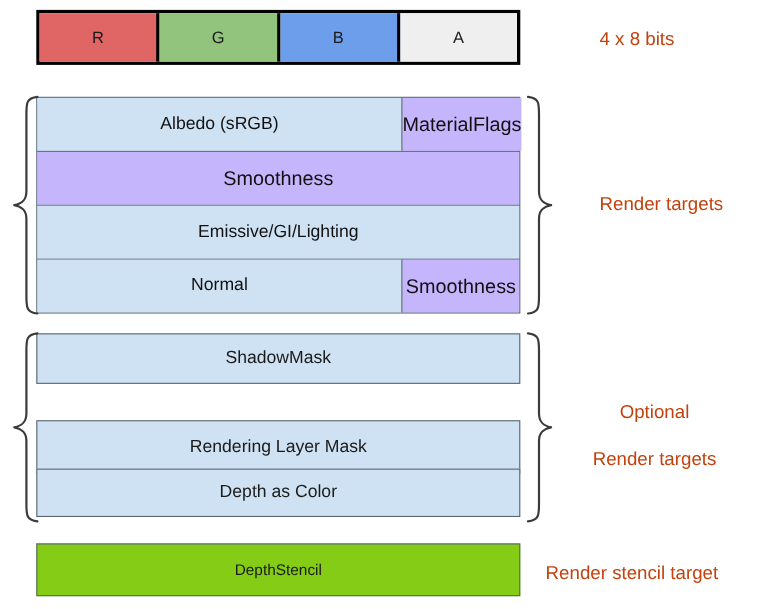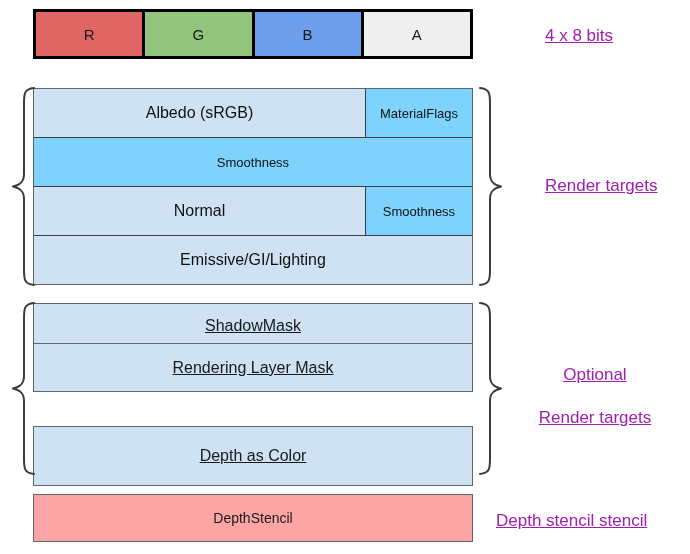--- a/index.html
+++ b/index.html
@@ -43,24 +43,23 @@
     color: #1a1a1a;
     border-right: 3px solid #000000;
     box-sizing: border-box;
   }
   .rgba-cell:last-child { border-right: none; }
 
   
   .side-label {
     position: absolute;
     font-size: 17px;
-    color: #a21caf;
+    color: #c2410c;
     line-height: 1.28;
     white-space: pre-line;
-    text-decoration: underline;
   }
   .side-label.bits   { left: 545px; top: 25px; }
   .side-label.rt     { left: 545px; top: 175px; }
   .side-label.opt    { left: 540px; top: 342px; text-align: center; width: 150px; left: 520px;}
   .side-label.depth  { left: 496px; top: 510px; }
 
   
   .rt-table {
     position: absolute;
     left: 33px;
@@ -92,53 +91,52 @@
   }
   .rt-row.full .rt-main {
     flex: 1 1 auto;
     border-right: none;
   }
   .rt-alpha {
     flex: 1 1 auto;
     display: flex;
     align-items: center;
     justify-content: center;
-    font-size: 13px;
-    background: #7dd3fc;
+    font-size: 18px;
+    background: #c4b5fd;
     box-sizing: border-box;
   }
 
   
   .opt-box {
     position: absolute;
     left: 33px;
     width: 440px;
     box-sizing: border-box;
     background: #cfe2f3;
     border: 1.5px solid #5b6770;
     display: flex;
     align-items: center;
     justify-content: center;
     font-size: 16px;
     color: #1a1a1a;
-    text-decoration: underline;
   }
   .opt-box.b1 { top: 303px; height: 46px; }
-  .opt-box.b2 { top: 343px; height: 49px; }
-  .opt-box.b3 { top: 426px; height: 60px; }
+  .opt-box.b2 { top: 382px; height: 49px; }
+  .opt-box.b3 { top: 426px; height: 44px; }
 
   
   .depth-box {
     position: absolute;
     left: 33px;
     top: 494px;
     width: 440px;
     height: 48px;
     box-sizing: border-box;
-    background: #fca5a5;
+    background: #84cc16;
     border: 1.5px solid #5b6770;
     display: flex;
     align-items: center;
     justify-content: center;
     font-size: 14px;
     color: #1a1a1a;
   }
 
   
   .brace {
@@ -178,35 +176,35 @@
         <span>MaterialFlags</span>
       </div>
     </div>
 
     <div class="rt-row">
       <div class="rt-alpha">
         <span>Smoothness</span>
       </div>
     </div>
 
+    <div class="rt-row full">
+      <div class="rt-main">
+        <span>Emissive/GI/Lighting</span>
+      </div>
+    </div>
+
     <div class="rt-row">
       <div class="rt-main">
         <span>Normal</span>
       </div>
       <div class="rt-alpha">
         <span>Smoothness</span>
       </div>
     </div>
 
-    <div class="rt-row full">
-      <div class="rt-main">
-        <span>Emissive/GI/Lighting</span>
-      </div>
-    </div>
-
   </div>
 
   <div class="brace" style="left:10px; top:86px;">
     <svg width="26" height="201" viewBox="0 0 26 201" fill="none">
       <path d="M24 2 C14 3, 14 8, 14 18 L14 88 C14 96, 10 99, 3 100.5 C10 102, 14 105, 14 113 L14 183 C14 193, 14 198, 24 199" stroke="#3b3b3b" stroke-width="2" fill="none" stroke-linecap="round" stroke-linejoin="round"></path>
     </svg>
   </div>
 
   <div class="brace" style="left:478px; top:86px;">
     <svg width="26" height="201" viewBox="0 0 26 201" fill="none">
@@ -240,15 +238,15 @@
 
   <div class="side-label opt">
     <span>Optional</span><br>
     <span>Render targets</span>
   </div>
 
   <div class="depth-box">
     <span>DepthStencil</span>
   </div>
 
-  <div class="side-label depth">Depth stencil stencil</div>
+  <div class="side-label depth">Render stencil target</div>
 
 </div>
 
 </body></html>

